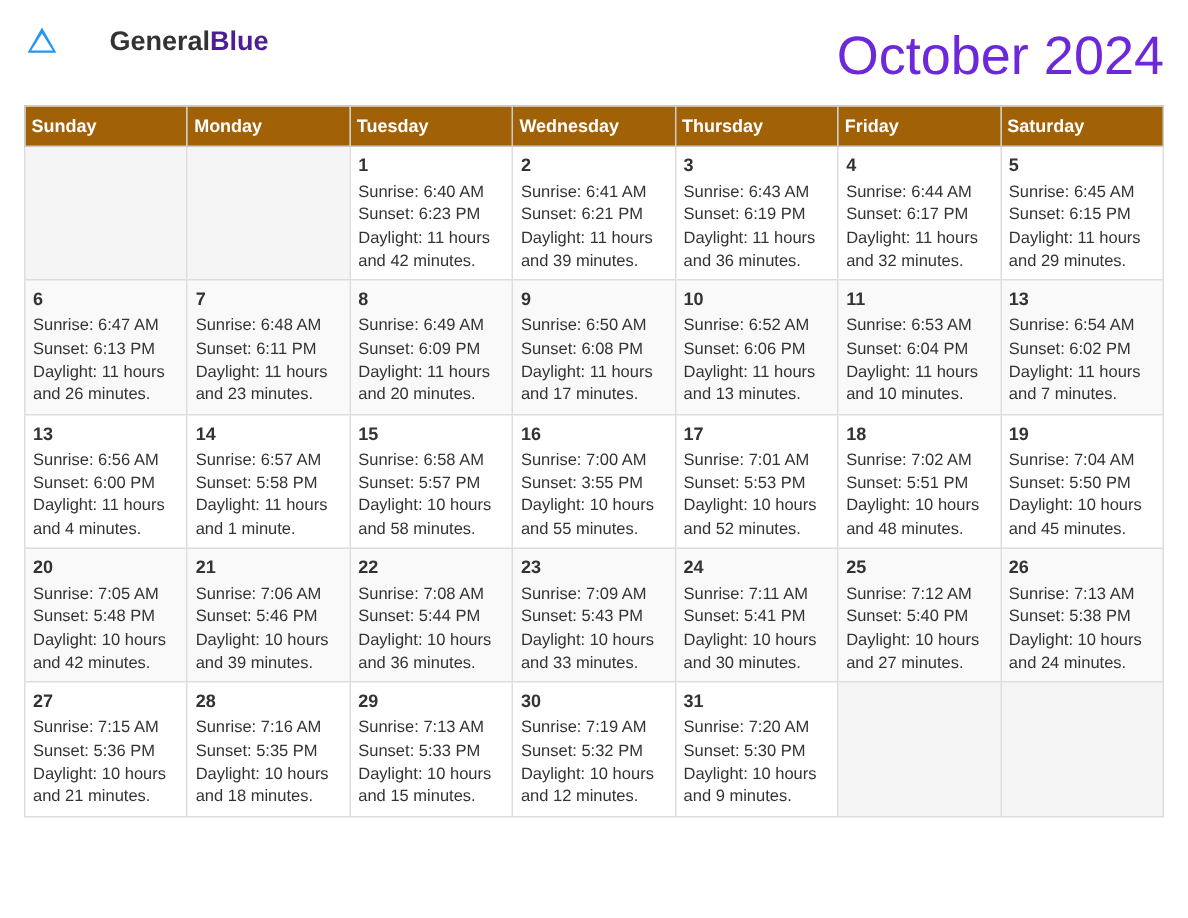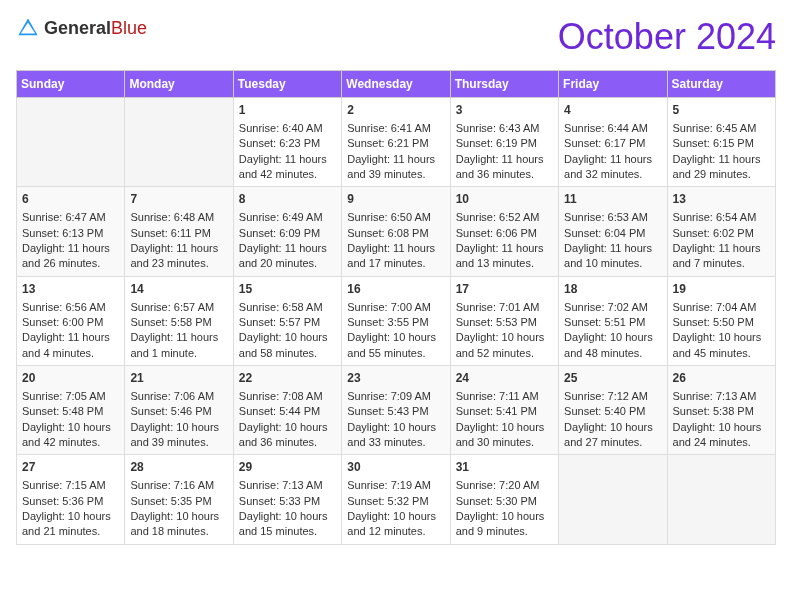--- a/index.html
+++ b/index.html
@@ -19,25 +19,26 @@
     .logo {
       display: flex;
       align-items: center;
       gap: 4px;
     }
     .logo-text-general {
       font-size: 18px;
       font-weight: bold;
       color: #333;
       line-height: 1;
+      margin-left: 29px;
     }
     .logo-text-blue {
       font-size: 18px;
-      font-weight: normal;
-      color: #b91c1c;
+      font-weight: bold;
+      color: #4c1d95;
       line-height: 1;
     }
     .logo-icon {
       width: 24px;
       height: 24px;
     }
     .title-block {
       text-align: right;
     }
     .month-title {
@@ -48,21 +49,21 @@
     .location {
       font-size: 14px;
       color: #555;
     }
     table {
       width: 100%;
       border-collapse: collapse;
       font-size: 11px;
     }
     thead tr th {
-      background-color: #8b5cf6;
+      background-color: #a16207;
       color: #fff;
       padding: 6px 4px;
       text-align: left;
       font-size: 12px;
       font-weight: bold;
       border: 1px solid #ccc;
     }
     tbody tr td {
       border: 1px solid #ddd;
       vertical-align: top;

